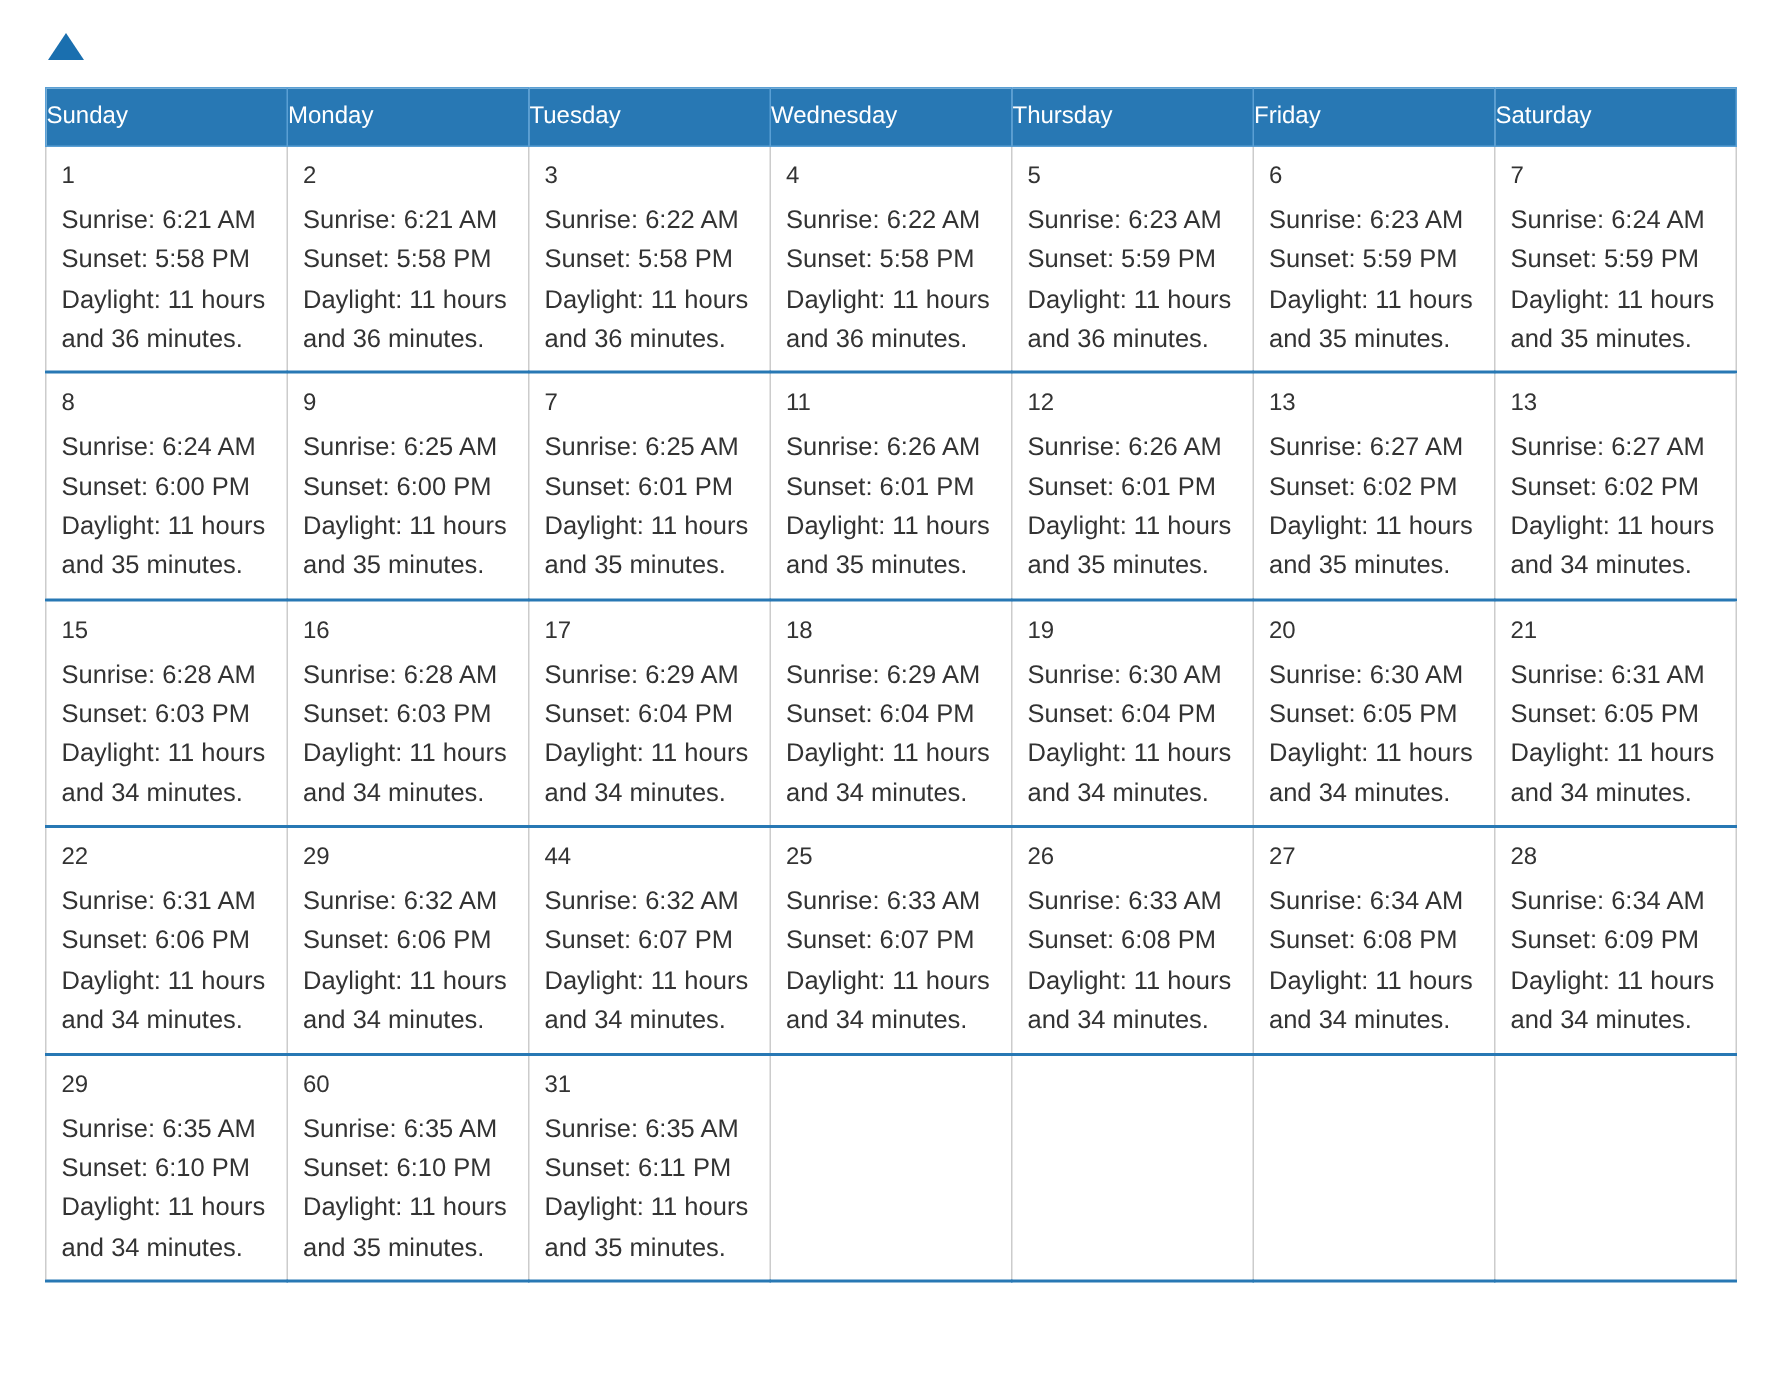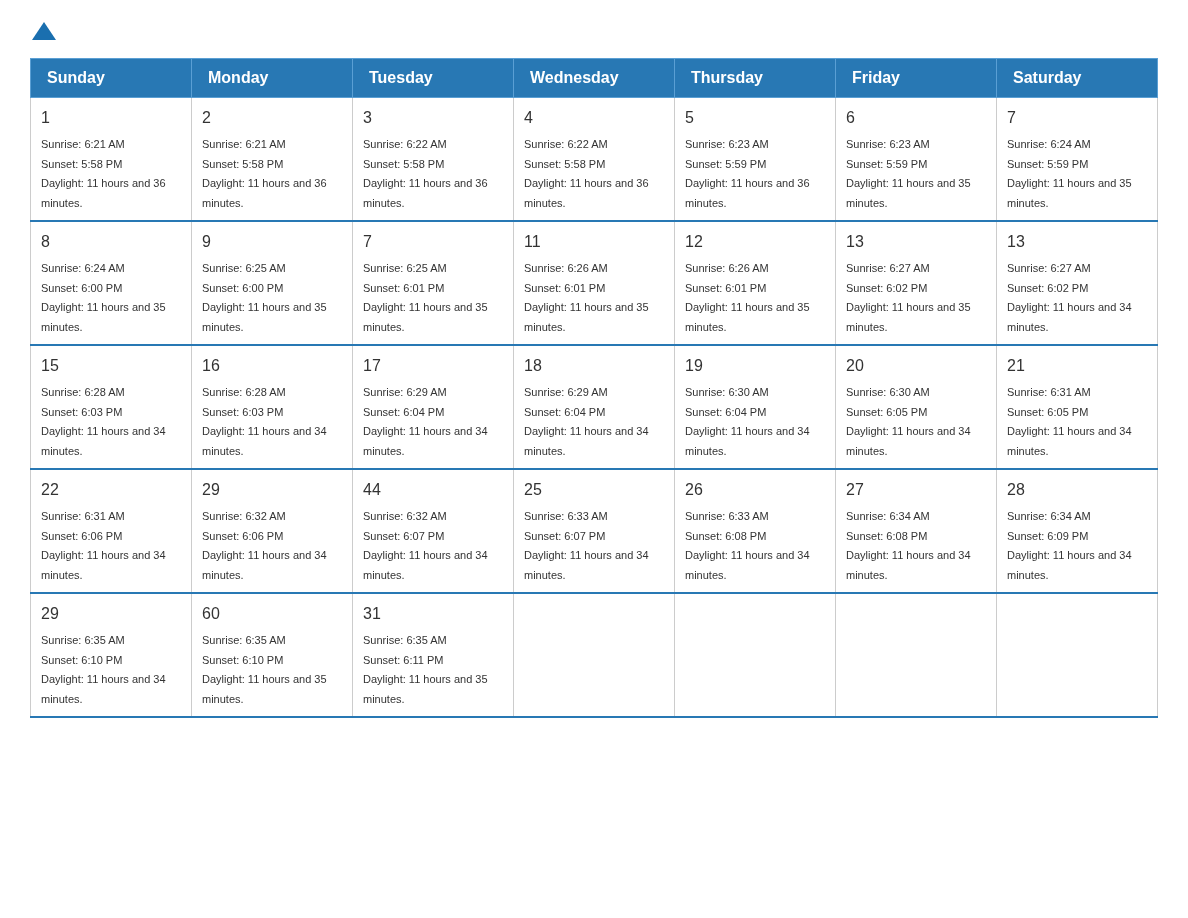--- a/index.html
+++ b/index.html
@@ -51,22 +51,22 @@
     }
     .calendar-table {
       width: 100%;
       border-collapse: collapse;
       border: 1px solid #aaa;
     }
     .calendar-table thead tr th {
       background-color: #2878b4;
       color: white;
       font-size: 16px;
-      font-weight: bold;
-      padding: 10px 16px;
+      font-weight: normal;
+      padding: 10px 0;
       text-align: left;
       border: 1px solid #5a9fd4;
     }
     .calendar-table tbody tr td {
       vertical-align: top;
       padding: 8px 10px;
       border: 1px solid #ccc;
       font-size: 13px;
       line-height: 1.5;
       width: 14.28%;
@@ -75,21 +75,21 @@
     .calendar-table tbody tr {
       border-bottom: 2px solid #2878b4;
     }
     .day-number {
       font-size: 16px;
       font-weight: normal;
       display: block;
       margin-bottom: 4px;
     }
     .day-info {
-      font-size: 11px;
+      font-size: 17px;
       color: #333;
       line-height: 1.55;
     }
     .empty-cell {
       background: #fff;
     }
   </style>
 </head>
 <body>
 

